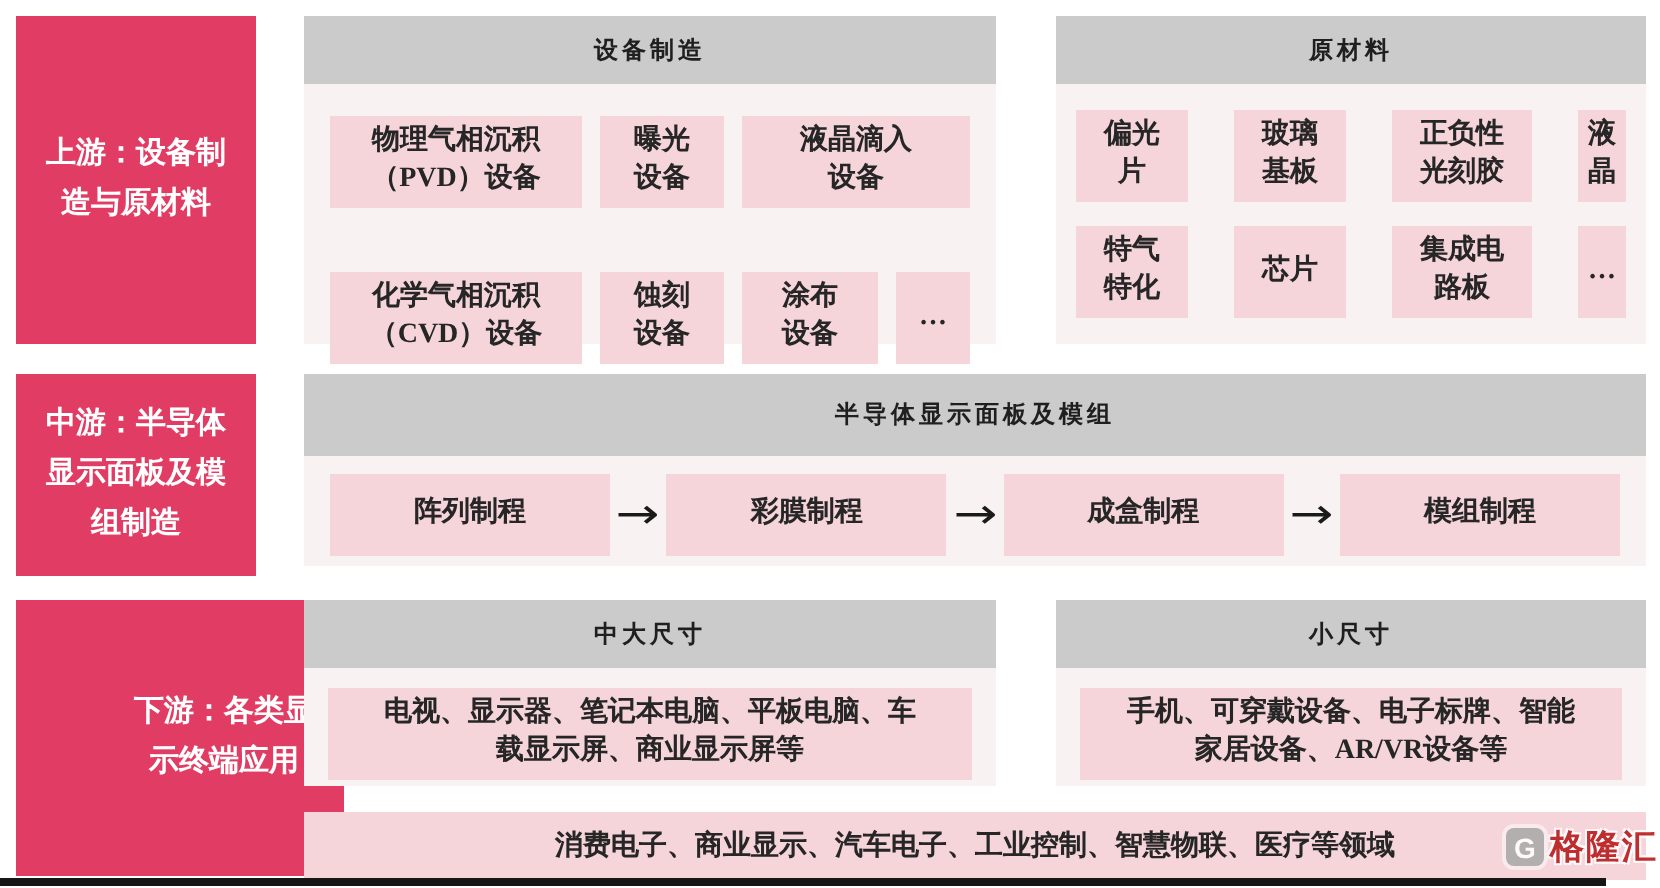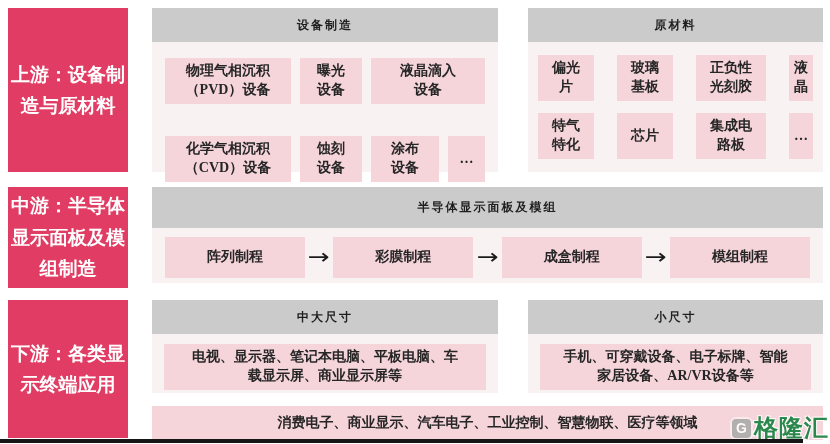--- a/index.html
+++ b/index.html
@@ -4,25 +4,25 @@
 <style>
   html,body{margin:0;padding:0;background:#ffffff;}
   .canvas{
     position:relative; width:830px; height:444px; background:#ffffff;
     font-family:"Liberation Serif","DejaVu Serif",serif; overflow:hidden;
   }
   
   .stage{
     position:absolute; left:8px; width:120px; background:#e13c63; color:#ffffff;
     display:flex; align-items:center; justify-content:center; text-align:center;
-    font-weight:700; font-size:19px; line-height:1.65; white-space:pre-line;
+    font-weight:700; font-size:15px; line-height:1.65; white-space:pre-line;
   }
   .stage1{top:8px; height:164px;}
   .stage2{top:187px; height:101px;}
-  .stage3{top:300px; height:138px;}
+  .stage3{top:300px; height:138px;padding-left:44px;}
   
   .group{position:absolute; background:#f8f2f3;}
   .g-equip{left:152px; top:8px;   width:346px; height:164px;}
   .g-mat  {left:528px; top:8px;   width:295px; height:164px;font-family:Liberation Serif, serif;}
   .g-mid  {left:152px; top:187px; width:671px; height:96px;}
   .g-ml   {left:152px; top:300px; width:346px; height:93px;}
   .g-small{left:528px; top:300px; width:295px; height:93px;}
   .group-header{
     height:34px; background:#cbcbcb; display:flex; align-items:center; justify-content:center;
     font-weight:700; font-size:12px; color:#1f1f1f; letter-spacing:2px;
@@ -55,21 +55,21 @@
   }
   
   .watermark{position:absolute; right:1px; top:412px; display:flex; align-items:center; gap:3px; opacity:.9;}
   .wm-icon{
     width:19px; height:19px; background:#ababab; border-radius:4px; color:#ffffff;
     font-family:"Liberation Sans",sans-serif; font-weight:700; font-size:14px;
     display:flex; align-items:center; justify-content:center;
     box-shadow:0 0 0 2px rgba(255,255,255,.55);
   }
   .wm-text{
-    font-family:"Liberation Sans",sans-serif; font-weight:700; font-size:24px; color:#15803d;
+    font-family:"Liberation Sans",sans-serif; font-weight:700; font-size:17px; color:#b91c1c;
     letter-spacing:1px;
     text-shadow:1px 1px 0 #fff,-1px -1px 0 #fff,1px -1px 0 #fff,-1px 1px 0 #fff;
   }
   .bottom-bar{position:absolute; left:0; top:439px; width:803px; height:4px; background:#161616;}
 </style>
 </head>
 <body>
 
 <div class="canvas">
 

